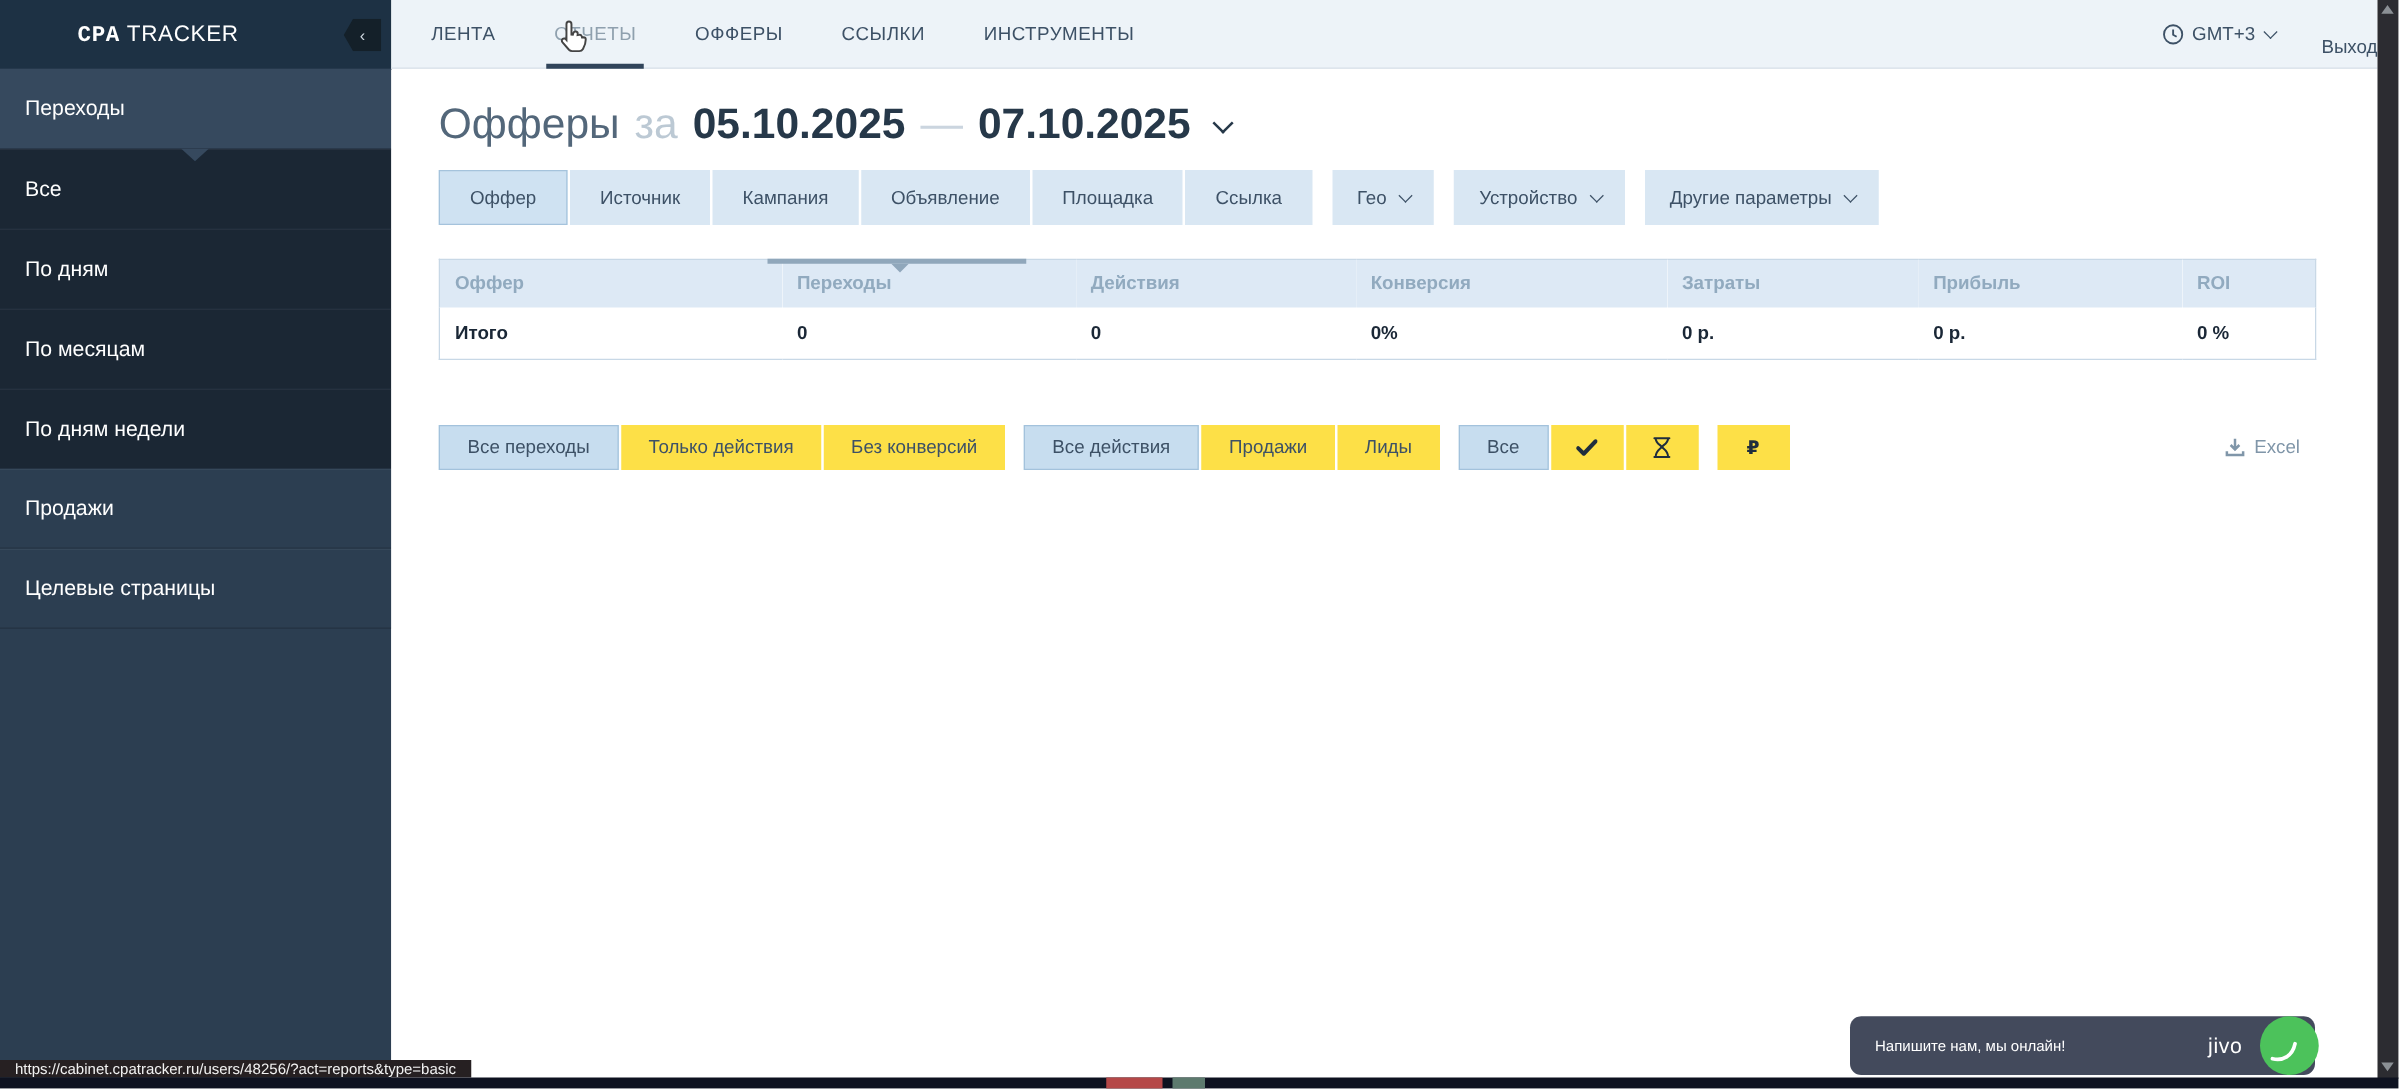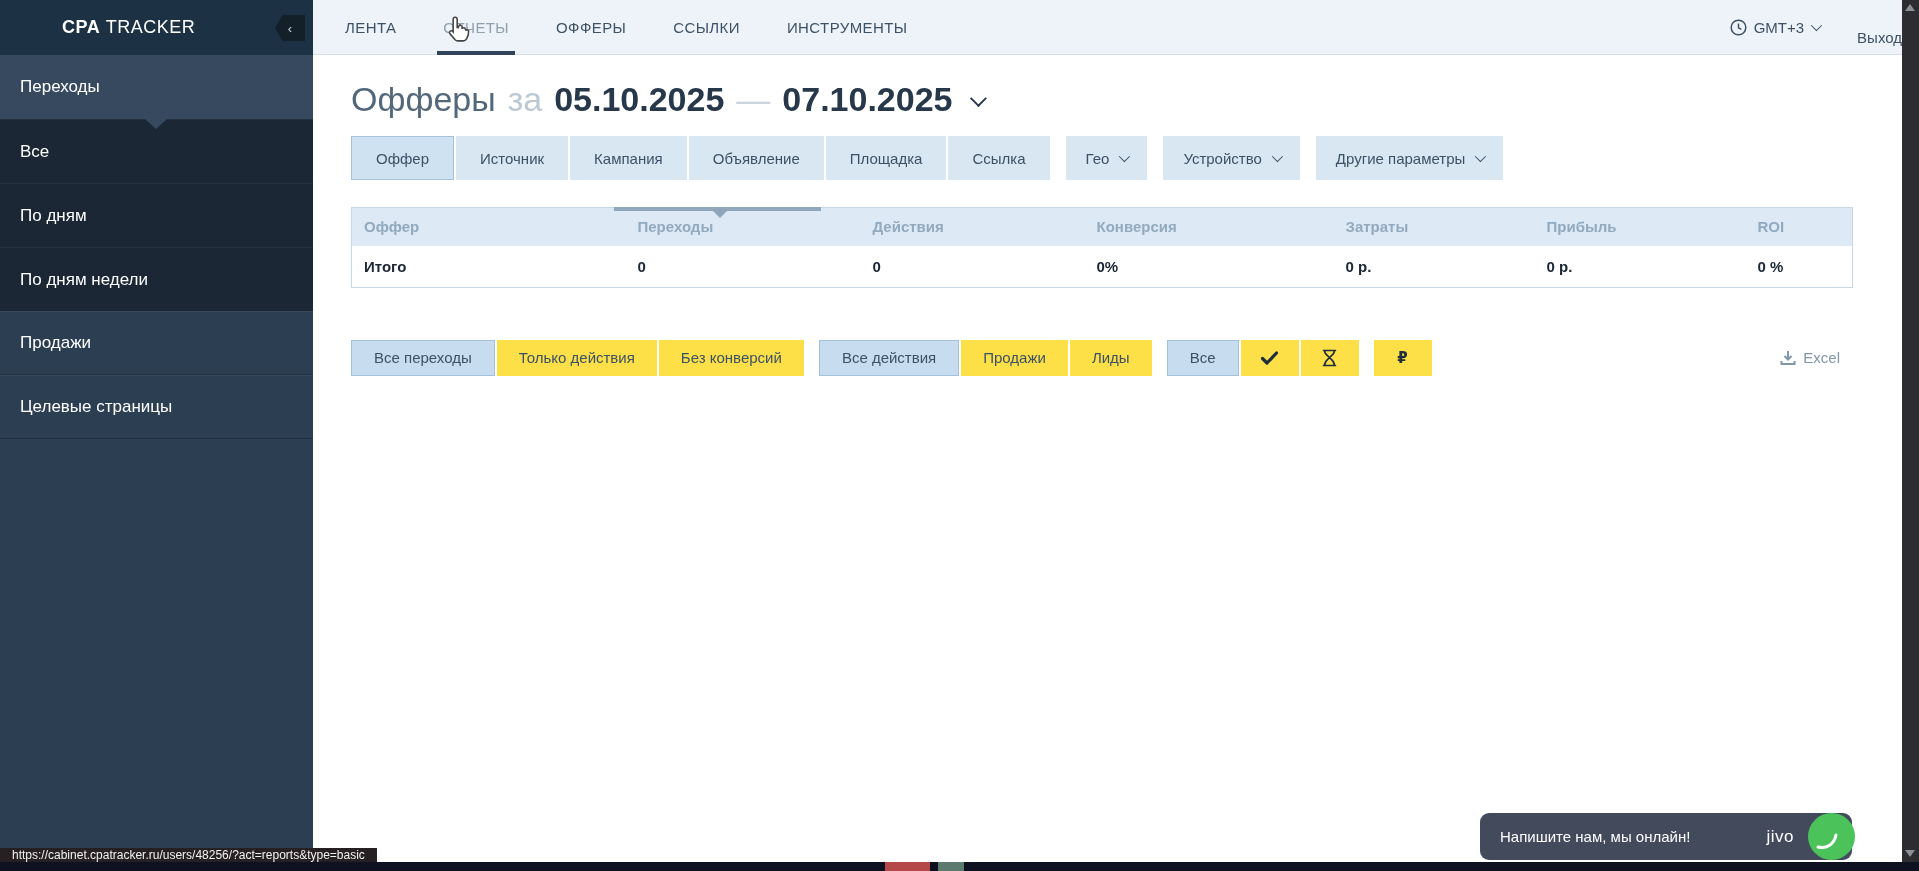--- a/index.html
+++ b/index.html
@@ -2,21 +2,21 @@
 <html><head>
 <meta charset="utf-8">
 <style>
   html,body{margin:0;padding:0;background:#fff;font-family:"Liberation Sans",sans-serif;}
   .stage{position:relative;width:1919px;height:871px;overflow:hidden;background:#fff;}
 
   
   .sidebar{position:absolute;left:0;top:0;width:313px;height:863px;background:#2c3e51;}
   .logo-bar{height:55px;background:#1d3144;display:flex;align-items:center;position:relative;}
   .logo{color:#fff;font-size:18px;letter-spacing:.5px;padding-left:62px;}
-  .logo b{font-weight:700;}
+  .logo b{font-weight:700;font-family:Liberation Mono, monospace;}
   .logo span{font-weight:300;}
   .collapse-btn{position:absolute;right:8px;top:15px;width:30px;height:26px;background:#142029;
     clip-path:polygon(25% 0,100% 0,100% 100%,25% 100%,0 50%);display:flex;align-items:center;justify-content:center;
     color:#cfd8e0;font-size:13px;cursor:pointer;}
   .side-item{height:64px;display:flex;align-items:center;padding-left:20px;color:#fff;font-size:17px;cursor:pointer;position:relative;box-sizing:border-box;}
   .side-item.parent{background:#2c3e51;border-top:1px solid rgba(255,255,255,.05);border-bottom:1px solid rgba(0,0,0,.18);}
   .side-item.active{background:#36495e;}
   .side-item.active .notch{position:absolute;left:145px;bottom:-10px;width:0;height:0;
     border-left:11px solid transparent;border-right:11px solid transparent;border-top:10px solid #36495e;z-index:3;}
   .side-item.sub{background:#1b2734;border-top:1px solid #26313f;}
@@ -69,21 +69,21 @@
   
   .scrollbar{position:absolute;right:0;top:0;width:17px;height:863px;background:#2c2c31;}
   .scroll-up{position:absolute;top:4px;left:3px;width:0;height:0;border-left:5px solid transparent;border-right:5px solid transparent;border-bottom:7px solid #8b9095;}
   .scroll-down{position:absolute;bottom:6px;left:3px;width:0;height:0;border-left:5px solid transparent;border-right:5px solid transparent;border-top:7px solid #8b9095;}
 
   
   .url-tooltip{position:absolute;left:0;bottom:9px;height:14px;background:#262022;color:#f2f2f2;font-size:12px;
     display:flex;align-items:center;padding:0 12px;white-space:nowrap;}
   .jivo{position:absolute;right:67px;bottom:11px;width:372px;height:47px;background:#434a5c;border-radius:9px;
     display:flex;align-items:center;color:#fff;padding-left:20px;box-sizing:border-box;cursor:pointer;}
-  .jivo-msg{font-size:15px;}
+  .jivo-msg{font-size:12px;}
   .jivo-brand{margin-left:auto;margin-right:58px;font-size:17px;font-weight:400;letter-spacing:.5px;text-align:center;}
   .jivo-bubble{position:absolute;right:-3px;top:0px;width:47px;height:47px;background:#4cc25b;border-radius:50%;overflow:hidden;}
   .jivo-bubble svg{position:absolute;left:6px;top:8px;}
 
   .taskbar{position:absolute;left:0;bottom:0;width:1919px;height:9px;background:#0e1220;}
   .task-red{position:absolute;left:885px;top:0;width:45px;height:9px;background:#b54848;}
   .task-chip{position:absolute;left:938px;top:0;width:26px;height:9px;background:#5d7a6e;}
 </style>
 </head>
 <body>
@@ -101,20 +101,23 @@
     </div>
     <div class="side-item active">
       <span>Переходы</span>
       <span class="notch"></span>
     </div>
     <div class="side-item sub">
       <span>Все</span>
     </div>
     <div class="side-item sub">
       <span>По дням</span>
+    </div>
+    <div class="side-item sub">
+      <span>По месяцам</span>
     </div>
     <div class="side-item sub">
       <span>По дням недели</span>
     </div>
     <div class="side-item parent">
       <span>Продажи</span>
     </div>
     <div class="side-item parent">
       <span>Целевые страницы</span>
     </div>

